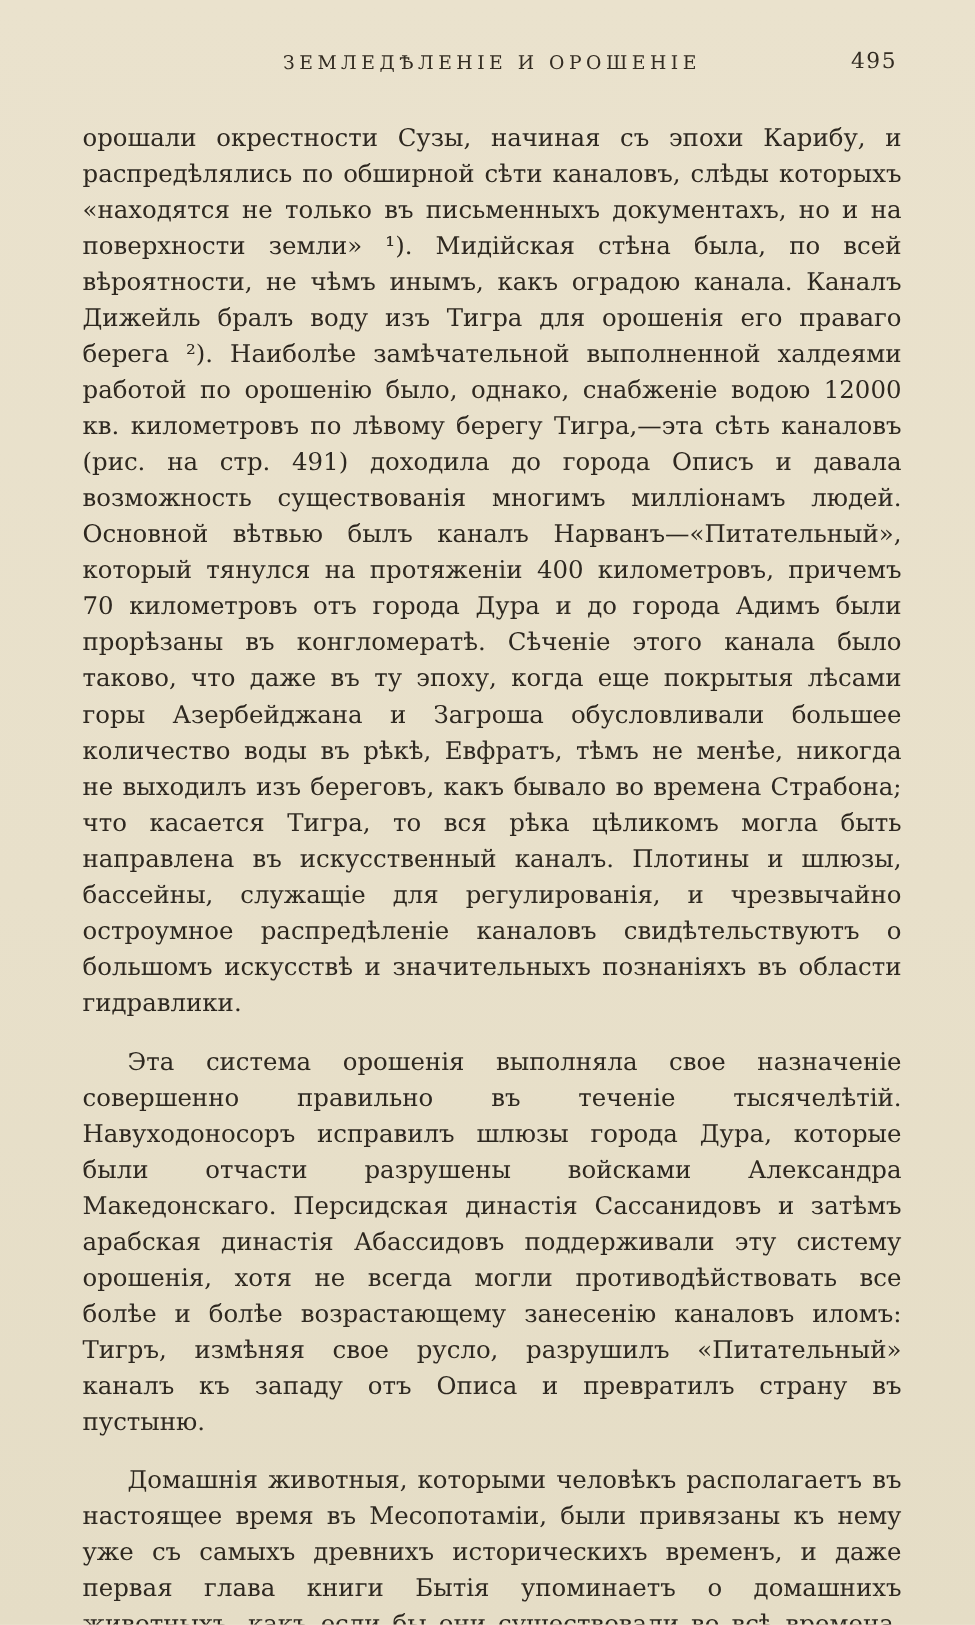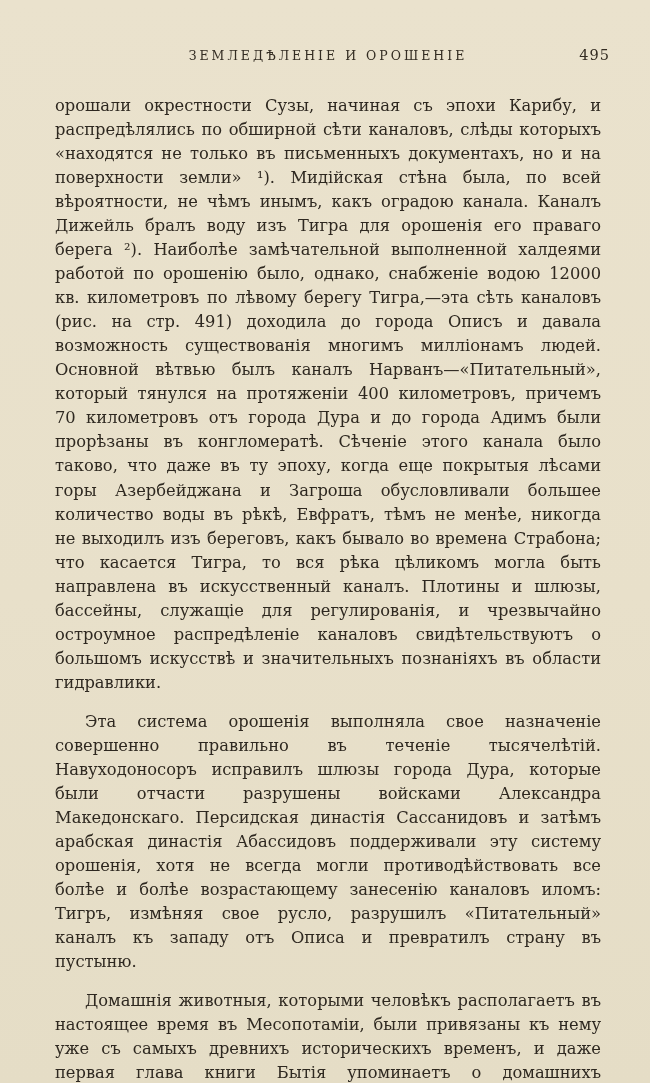--- a/index.html
+++ b/index.html
@@ -11,38 +11,38 @@
     height: 1083px;
     background: #e9e1cb;
     font-family: "DejaVu Serif", "Liberation Serif", serif;
     color: #2e2820;
     overflow: hidden;
   }
   .page {
     box-sizing: border-box;
     width: 650px;
     height: 1083px;
-    padding: 48px 34px 0 40px;
+    padding: 34px 34px 0 40px;
     background: linear-gradient(180deg, #eae2cd 0%, #e8e0ca 55%, #e5ddc6 100%);
   }
   .header {
     position: relative;
     height: 20px;
     margin-bottom: 26px;
   }
   .running-title {
     display: block;
     text-align: center;
     font-size: 12.5px;
     letter-spacing: 3px;
     color: #332c22;
   }
   .page-number {
     position: absolute;
-    right: 6px;
+    right: 18px;
     top: -1px;
     font-size: 14.5px;
     letter-spacing: 1px;
     color: #332c22;
   }
   .body-text p {
     margin: 15px;
     text-align: justify;
     font-size: 16.3px;
     line-height: 1.475;

